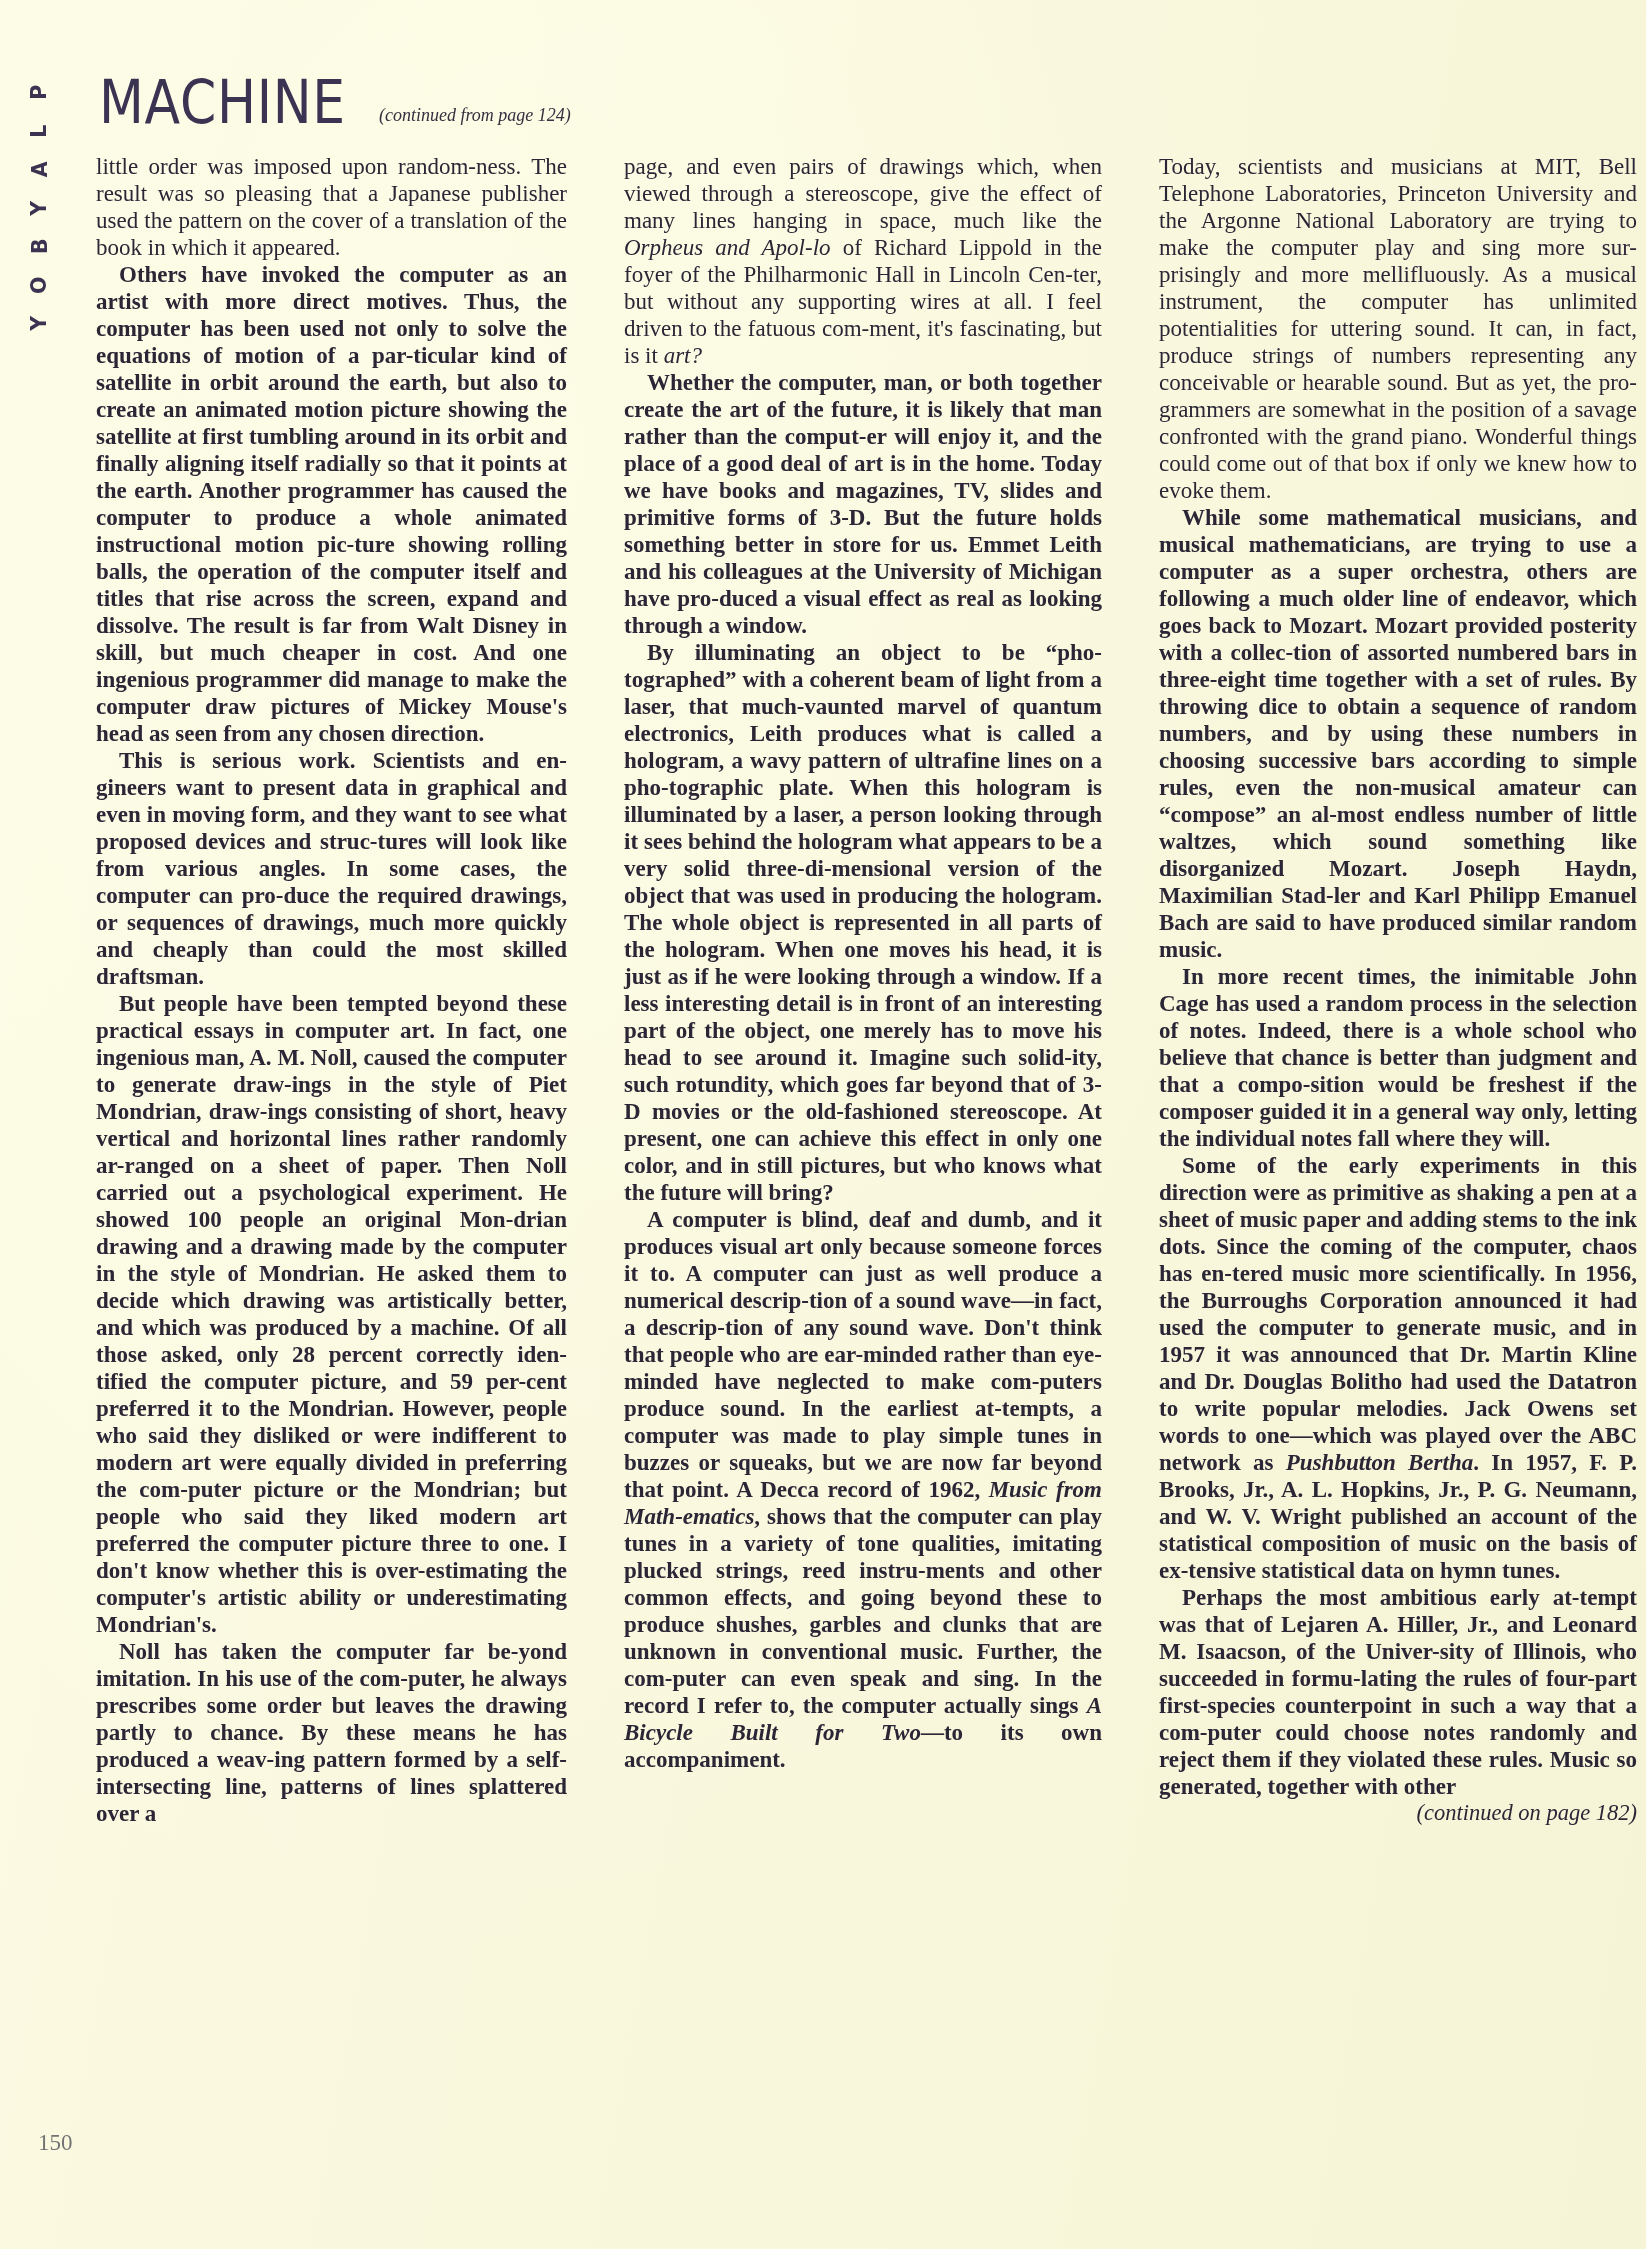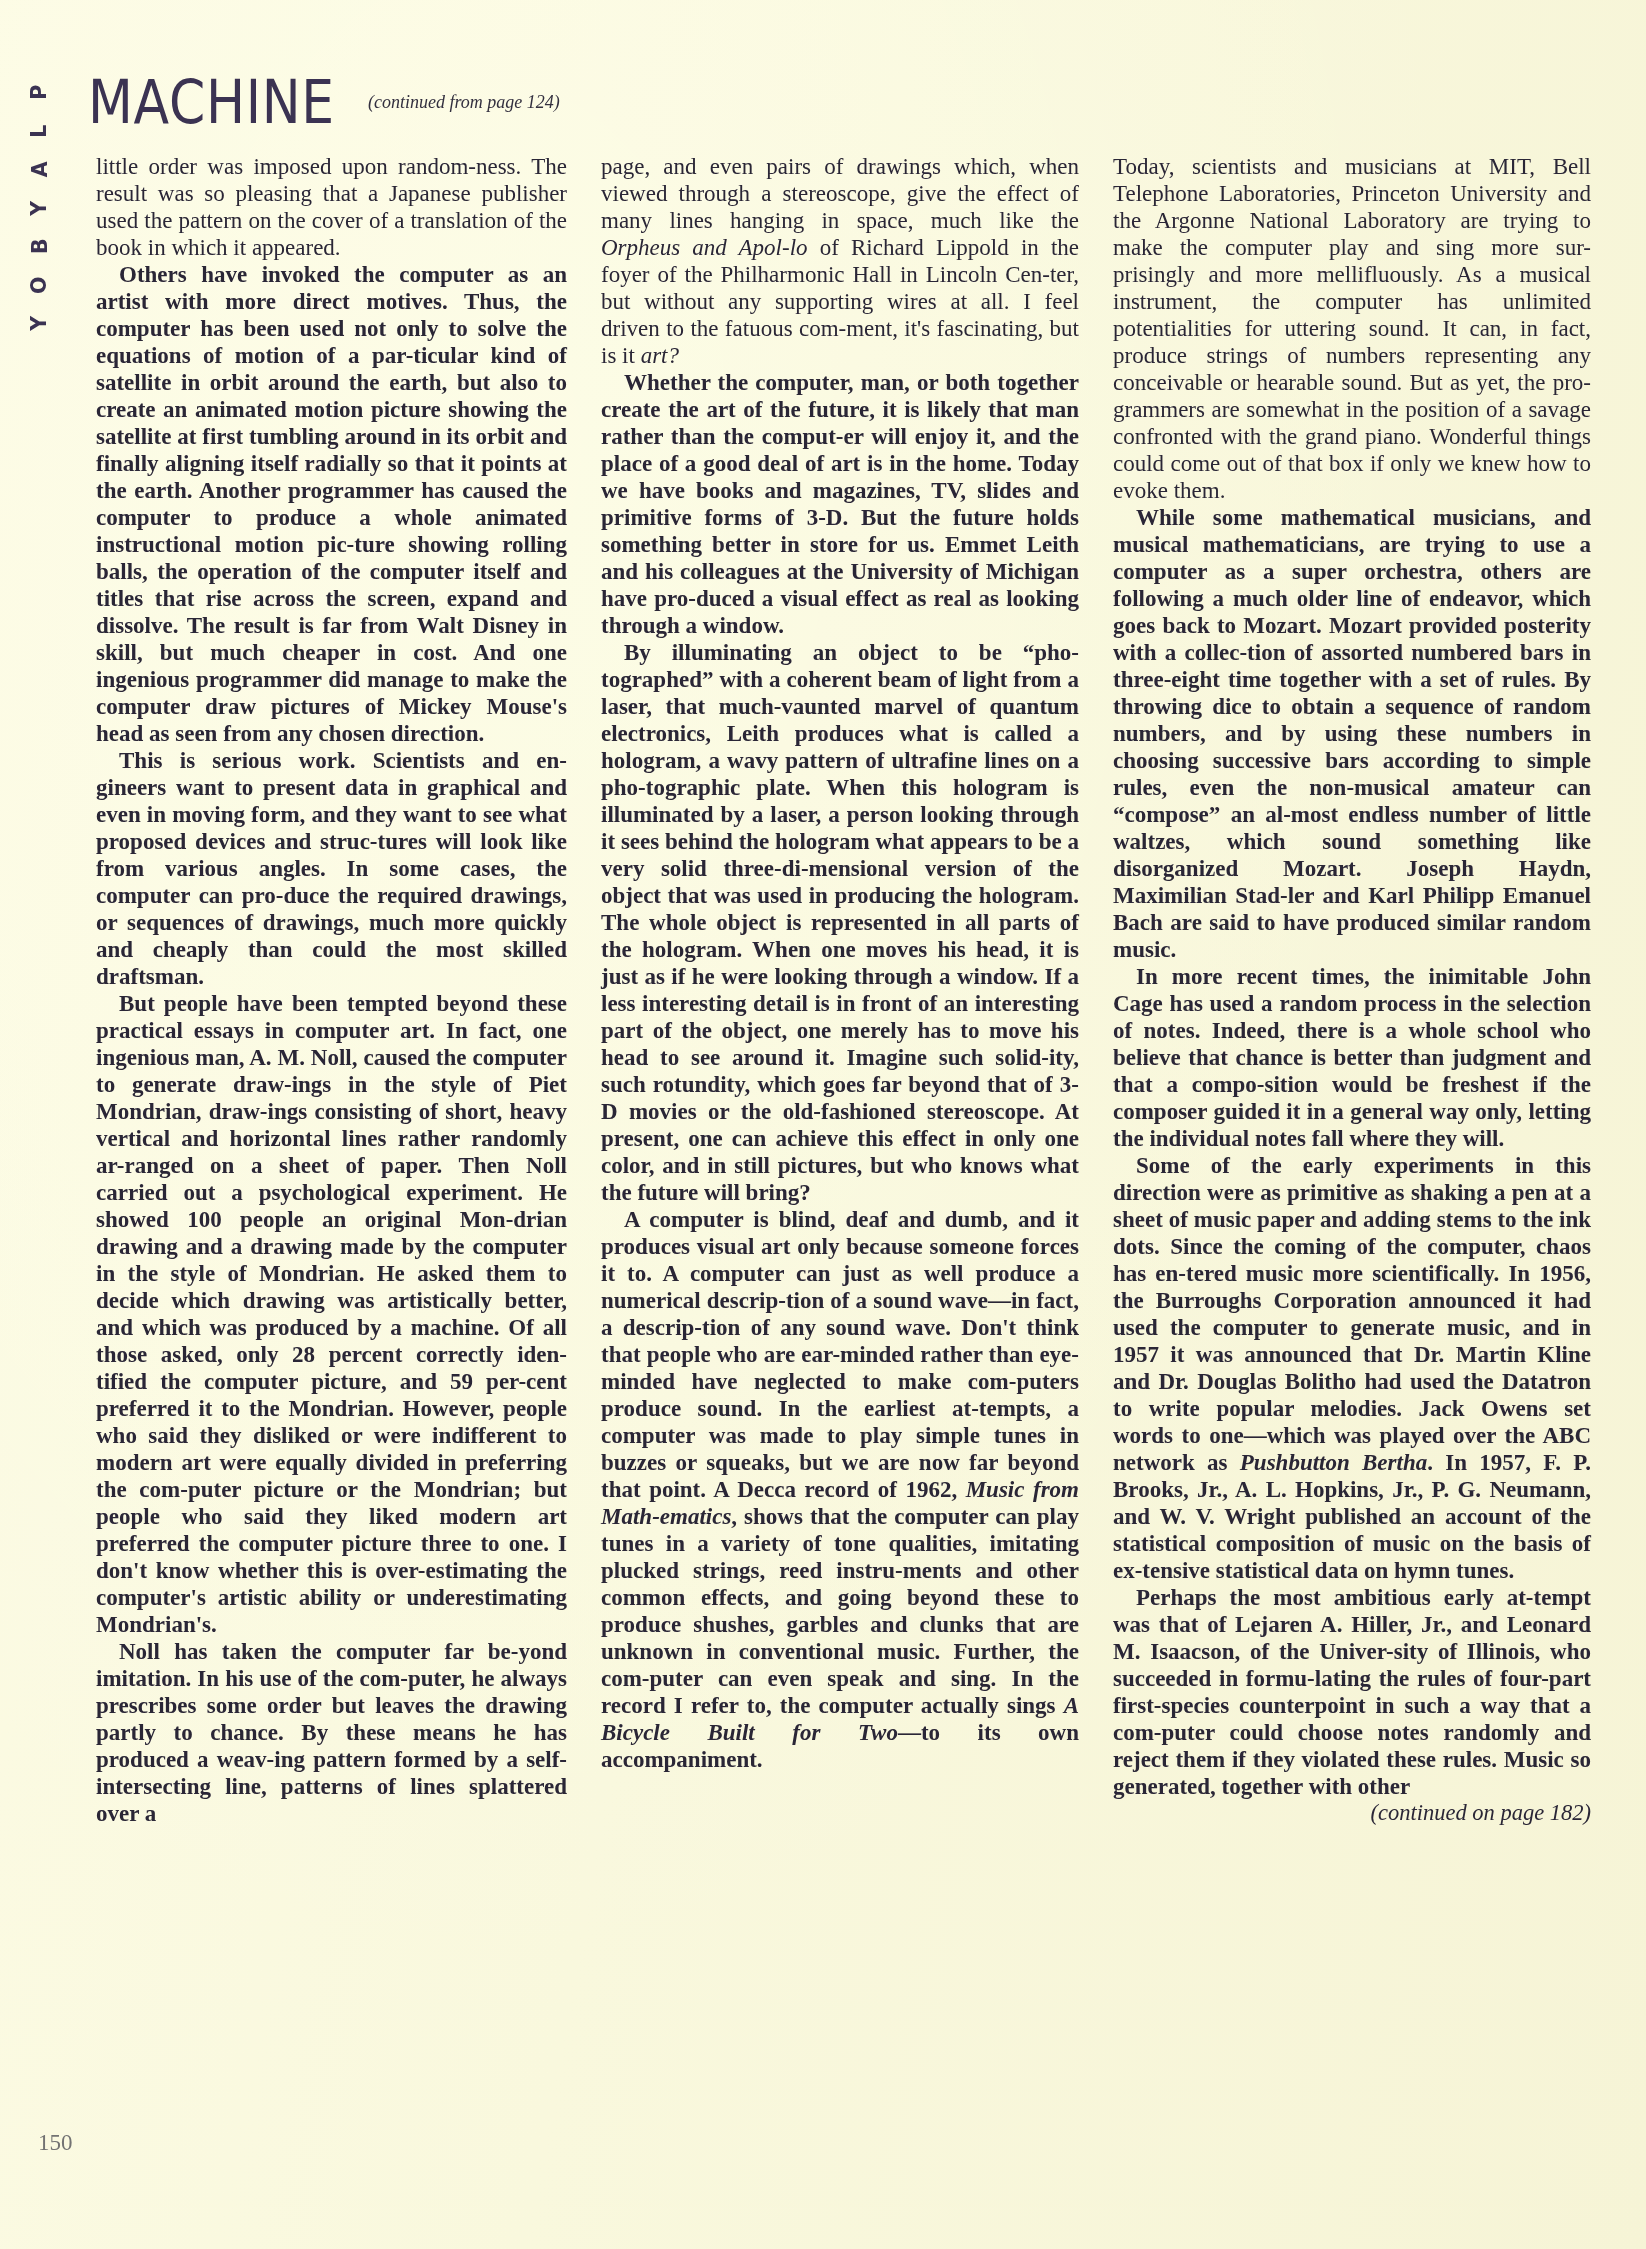--- a/index.html
+++ b/index.html
@@ -51,24 +51,24 @@
     line-height: 1;
     color: #3b3352;
     transform: rotate(-90deg);
     margin-bottom: 18px;
     letter-spacing: 0;
   }
 
   
   .masthead {
     position: absolute;
-    left: 88px;
+    left: 99px;
     top: 83px;
     display: flex;
-    align-items: center;
+    align-items: flex-end;
   }
   .masthead-title {
     font-family: "DejaVu Sans", sans-serif;
     font-size: 52px;
     line-height: 0.9;
     letter-spacing: 0.7px;
     color: #3b3352;
     font-weight: 400;
     transform: scaleY(1.15);
     transform-origin: bottom left;
@@ -83,21 +83,21 @@
     top: -4.1px;
   }
 
   
   .cols {
     position: absolute;
     left: 96px;
     top: 153px;
     width: 1494px;
     display: flex;
-    gap: 34px;
+    gap: 57px;
   }
   .col {
     width: 471px;
     flex: 0 0 471px;
   }
   .col--c2 { width: 478px; flex-basis: 478px; }
   .col--c3 { width: 478px; flex-basis: 478px; }
 
   .col p {
     margin: 0;

